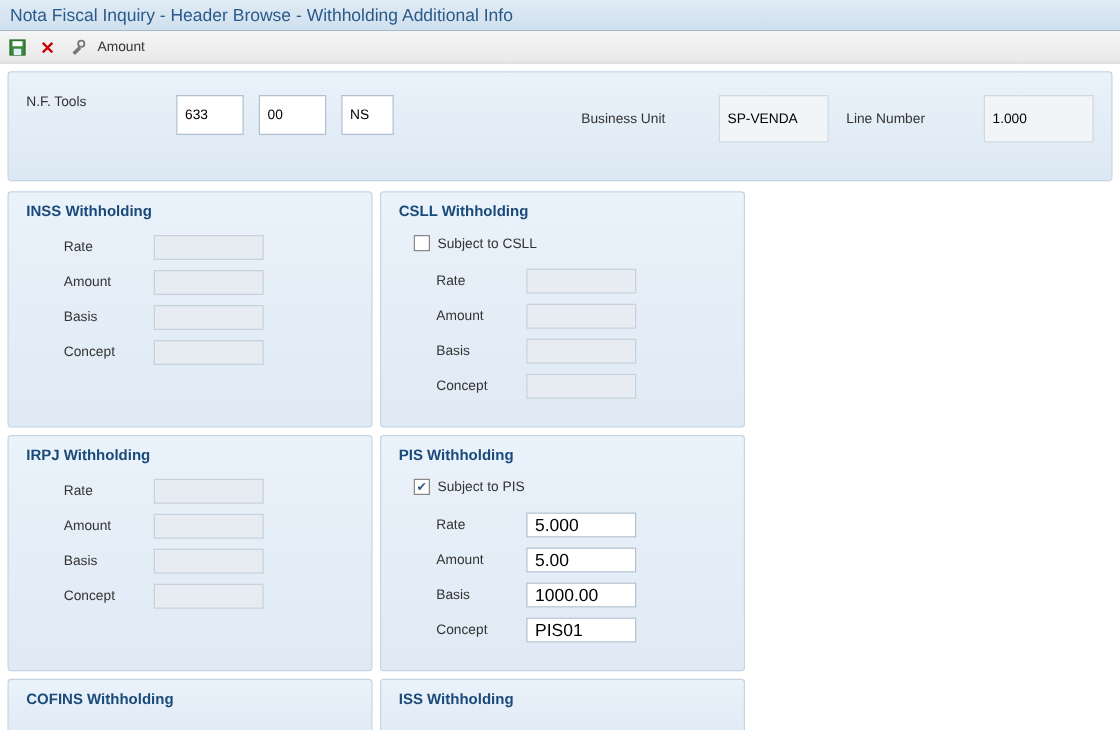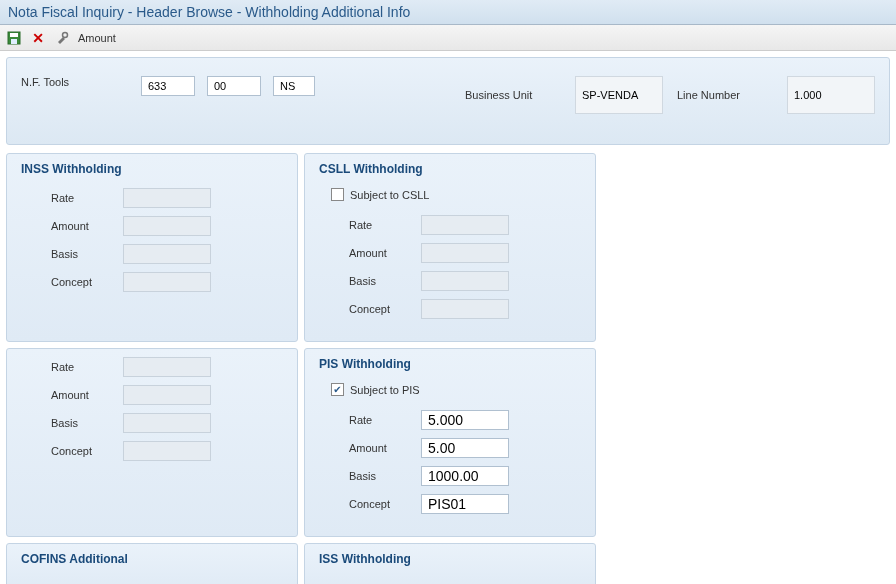--- a/index.html
+++ b/index.html
@@ -77,21 +77,21 @@
   }
   .nf-inputs {
     display: flex;
     gap: 12px;
   }
   .txt-input {
     border: 1px solid #b0c0d0;
     background: #fff;
     padding: 3px 6px;
     font-size: 11px;
-    height: 20px;
+    height: 32px;
   }
   .ro-input {
     border: 1px solid #d0d8e0;
     background: #f2f5f8;
     padding: 3px 6px;
     font-size: 11px;
     height: 38px;
   }
   .panels {
     display: flex;
@@ -238,20 +238,21 @@
           <span class="field-label">Basis</span>
           <input class="val-input ro" value="" style="">
         </div>
       <div class="panel-row">
           <span class="field-label">Concept</span>
           <input class="val-input ro" value="" style="">
         </div>
     </div>
 
     <div class="panel">
+      <div class="panel-title">IRPJ Withholding</div>
       <div class="panel-row">
           <span class="field-label">Rate</span>
           <input class="val-input ro" value="" style="">
         </div>
       <div class="panel-row">
           <span class="field-label">Amount</span>
           <input class="val-input ro" value="" style="">
         </div>
       <div class="panel-row">
           <span class="field-label">Basis</span>
@@ -281,21 +282,21 @@
           <span class="field-label">Basis</span>
           <input class="val-input" value="1000.00" style="">
         </div>
       <div class="panel-row">
           <span class="field-label">Concept</span>
           <input class="val-input" value="PIS01" style="">
         </div>
     </div>
 
     <div class="panel">
-      <div class="panel-title">COFINS Additional</div>
+      <div class="panel-title">COFINS Withholding</div>
 
     </div>
 
     <div class="panel">
       <div class="panel-title">ISS Withholding</div>
 
     </div>
 
   </div>
 </div>

